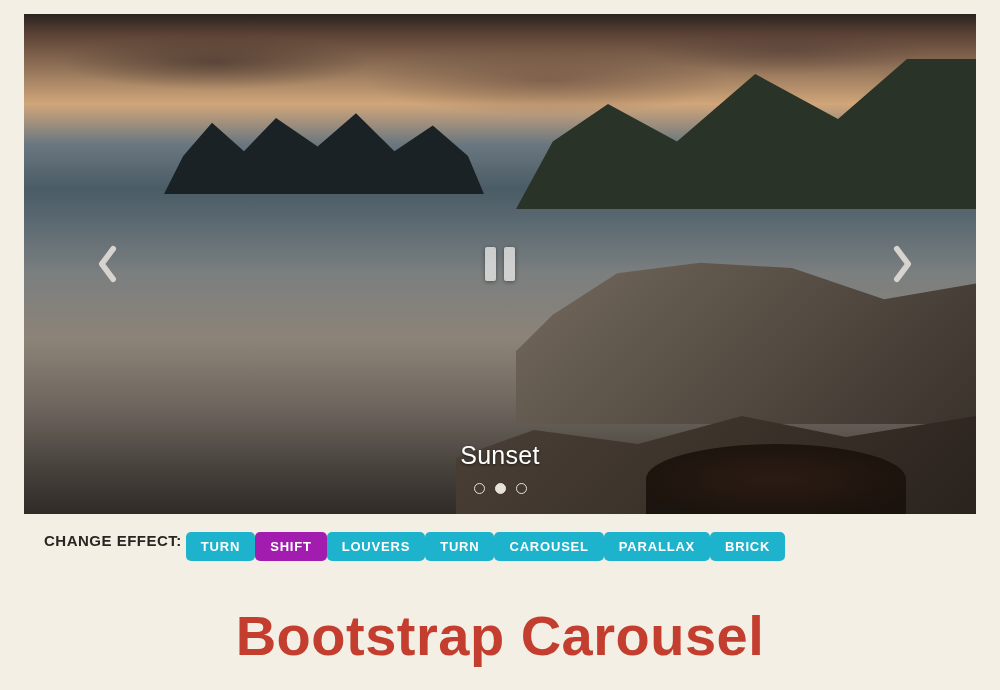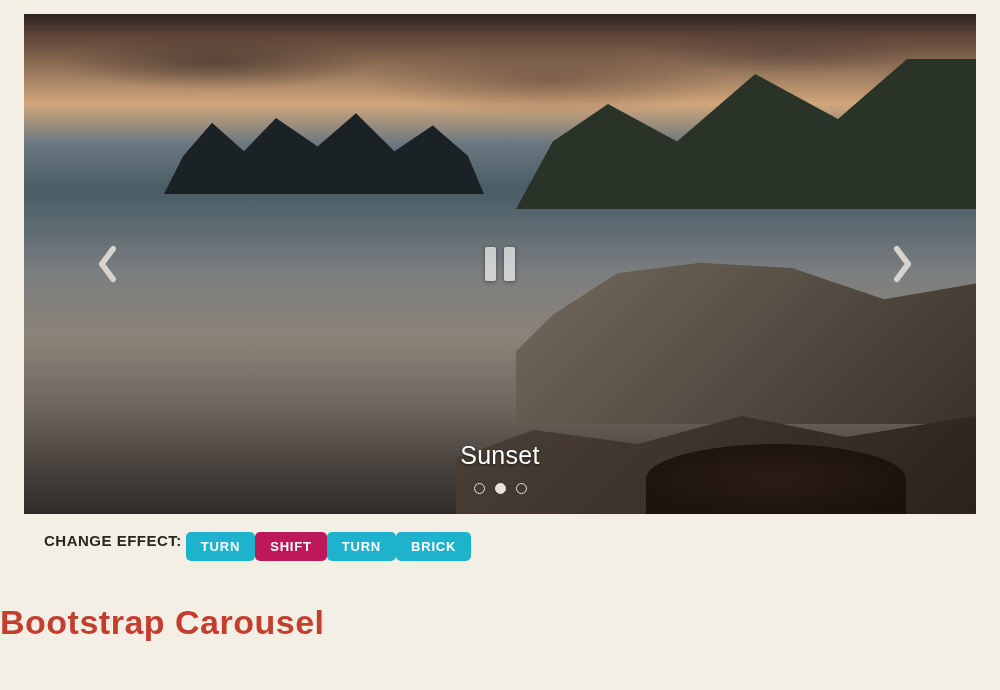--- a/index.html
+++ b/index.html
@@ -179,26 +179,27 @@
       font-family: 'Arial Narrow', Arial, sans-serif;
       font-size: 13px;
       font-weight: 700;
       letter-spacing: 0.8px;
       cursor: pointer;
       display: inline-flex;
       align-items: center;
       gap: 5px;
     }
     .effect-btn.active {
-      background: #be185d;
+      background: #a21caf;
       color: #fff;
     }
     
     .headline {
-      font-size: 34px;
+      text-align: center;
+      font-size: 56px;
       font-weight: 700;
       color: #c33e2f;
       margin-top: 42px;
       font-family: 'Arial Narrow', 'Helvetica Neue', Arial, sans-serif;
       letter-spacing: 0.5px;
     }
   </style>
 </head>
 <body>
 
@@ -234,18 +235,21 @@
       <div class="dot active"></div>
       <div class="dot"></div>
     </div>
   </div>
 </div>
 
 <div class="effects-row">
   <span class="effects-label">CHANGE EFFECT:</span>
   <button class="effect-btn">TURN</button>
   <button class="effect-btn active">SHIFT</button>
+  <button class="effect-btn">LOUVERS</button>
   <button class="effect-btn">TURN</button>
+  <button class="effect-btn">CAROUSEL</button>
+  <button class="effect-btn">PARALLAX</button>
   <button class="effect-btn">BRICK</button>
 
 </div>
 
 <div class="headline">Bootstrap Carousel</div>
 
 </body></html>

